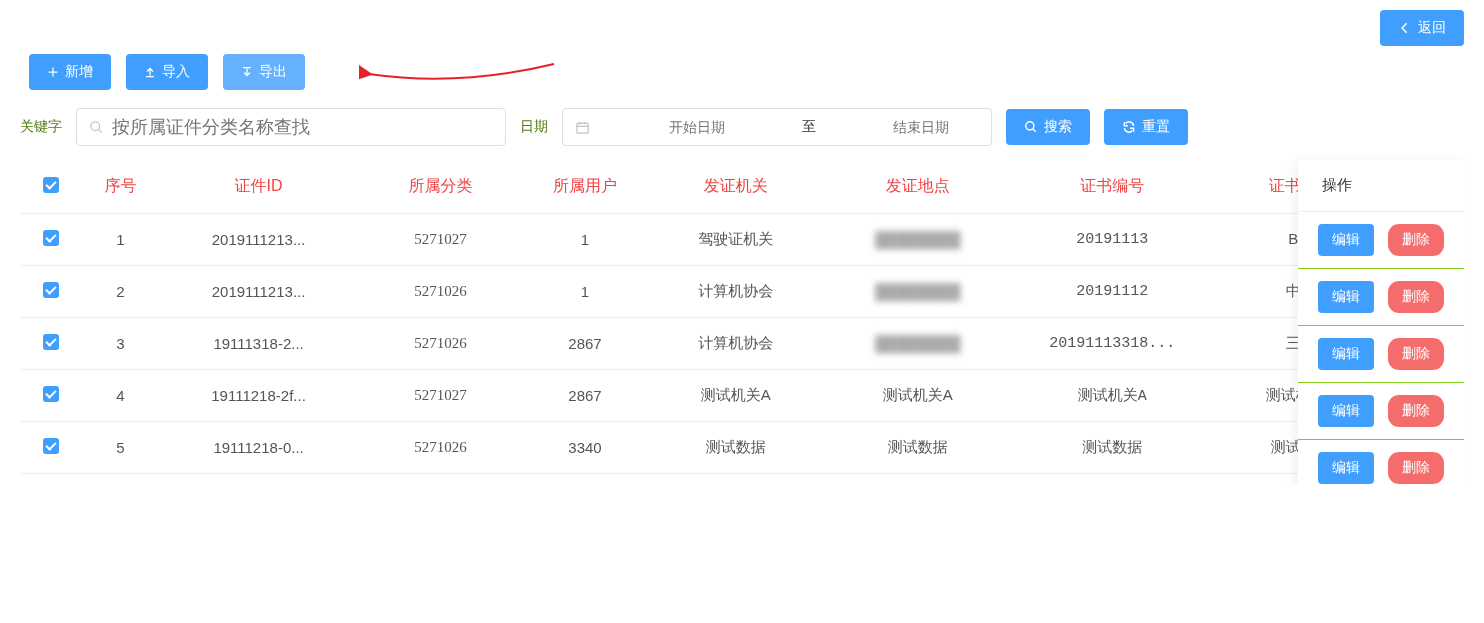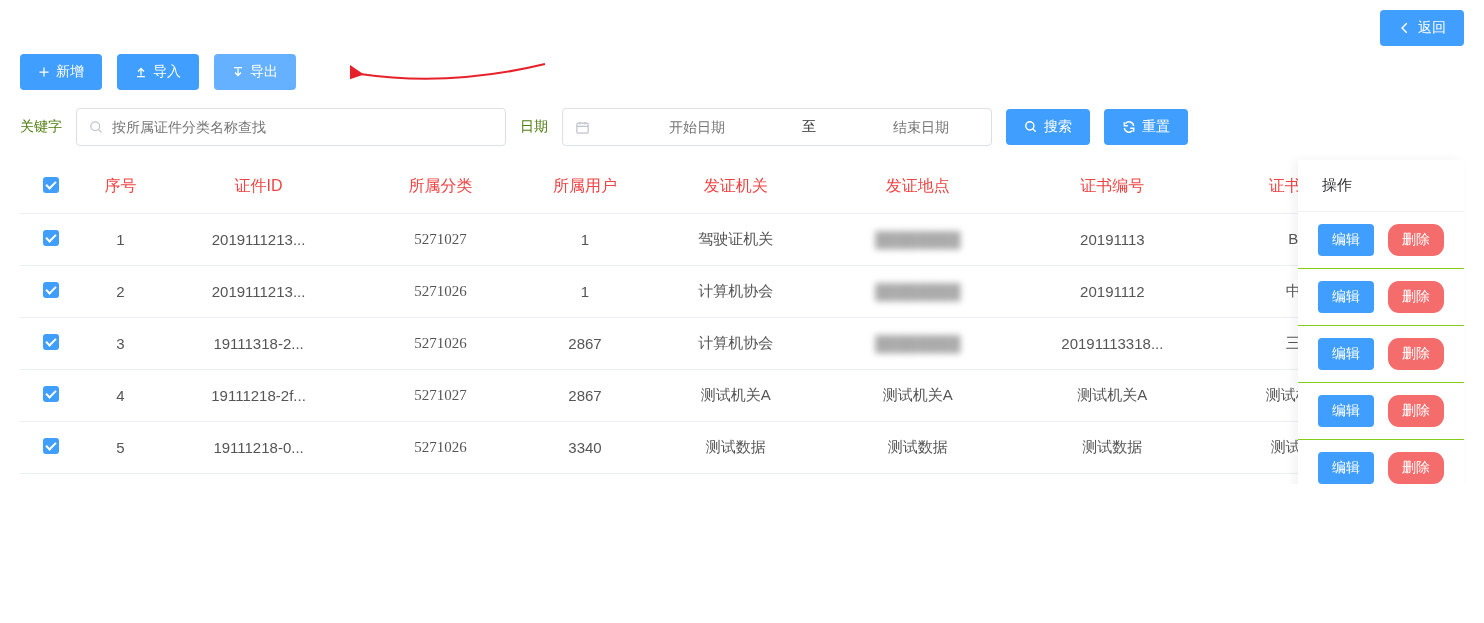--- a/index.html
+++ b/index.html
@@ -4,43 +4,43 @@
 <style>
   * { box-sizing: border-box; margin: 0; padding: 0; }
   body { font-family: -apple-system, "Helvetica Neue", Arial, "PingFang SC", "Microsoft YaHei", sans-serif; background:#fff; color:#303133; font-size:14px; padding:10px 20px; }
   .top-row { display:flex; justify-content:flex-end; margin-bottom:8px; }
   .btn { display:inline-flex; align-items:center; justify-content:center; font-size:14px; border-radius:4px; padding:10px 18px; height:36px; cursor:pointer; border:none; }
   .btn-primary { background:#409EFF; color:#fff; }
   .btn-primary.light { background:#66b1ff; }
   .btn-small { height:32px; padding:0 14px; font-size:14px; }
   .btn-danger { background:#F56C6C; color:#fff;border-radius:11px; }
   .btn .icon { margin-right:6px; display:inline-flex; align-items:center; }
-  .toolbar { display:flex; align-items:center; gap:15px; margin-bottom:18px; position:relative; }
+  .toolbar { display:flex; align-items:center; gap:15px; margin-bottom:18px; position:relative;margin-left:9px; }
   .filter-row { display:flex; align-items:center; gap:14px; margin-bottom:14px; }
   .label { font-size:14px; color:#4d7c0f; }
   .input-wrap { display:flex; align-items:center; border:1px solid #DCDFE6; border-radius:4px; height:38px; padding:0 12px; background:#fff; }
-  .input-wrap input { border:none; outline:none; font-size:14px; width:100%; background:transparent; color:#555; }
+  .input-wrap input { border:none; outline:none; font-size:18px; width:100%; background:transparent; color:#555; }
   .input-wrap .icon { color:#C0C4CC; margin-right:8px; display:inline-flex; align-items:center; }
   .search-input { width:430px; }
   .date-range { width:430px; display:flex; align-items:center;gap:41px; }
   .date-range .range-input { flex:1; text-align:center; border:none; outline:none; font-size:14px; color:#C0C4CC; }
   .date-range .sep { color:#303133; margin:0 6px; }
   .arrow { position:absolute; left:330px; top:8px; width:200px; height:20px; pointer-events:none; }
   .table { width:100%; border-collapse:collapse; }
   .table th, .table td { padding:16px 10px; text-align:center; font-size:15px; color:#606266; border-bottom:1px solid #EBEEF5; font-weight:400; white-space:nowrap; overflow:hidden; text-overflow:ellipsis; }
   .table th { color:#ef4444; font-size:16px; }
   .table td { color:#555; }
   .col-chk { width:50px; }
   .col-seq { width:60px; }
   .col-cert { width:160px; max-width:160px; }
   .col-class { width:130px;font-family:Liberation Serif, serif; }
   .col-user { width:100px; }
   .col-org { width:140px; }
   .col-place { width:150px; }
-  .col-num { width:160px; max-width:160px; }
+  .col-num { width:160px; max-width:160px;font-family:Liberation Mono, monospace; }
   .col-level { width:140px; }
   .col-date { width:60px; max-width:60px; text-align:left; }
   .chk { display:inline-block; width:16px; height:16px; border-radius:3px; background:#409EFF; position:relative; }
   .chk::after { content:""; position:absolute; left:5px; top:2px; width:4px; height:8px; border:solid #fff; border-width:0 2px 2px 0; transform:rotate(45deg); }
   .blur { filter: blur(3px); color:#aaa; }
   .action-panel { position:absolute; right:0; top:0; background:#fff; box-shadow:-4px 0 10px rgba(0,0,0,.05); padding:0 0 180px 0; }
   .action-panel .ap-header { padding:16px 24px; font-size:15px; color:#303133; border-bottom:1px solid #EBEEF5; }
   .action-panel .ap-row { padding:12px 20px; display:flex; gap:14px; border-bottom:1px solid #84cc16; }
   .table-wrapper { position:relative; }
   svg { display:block; }

